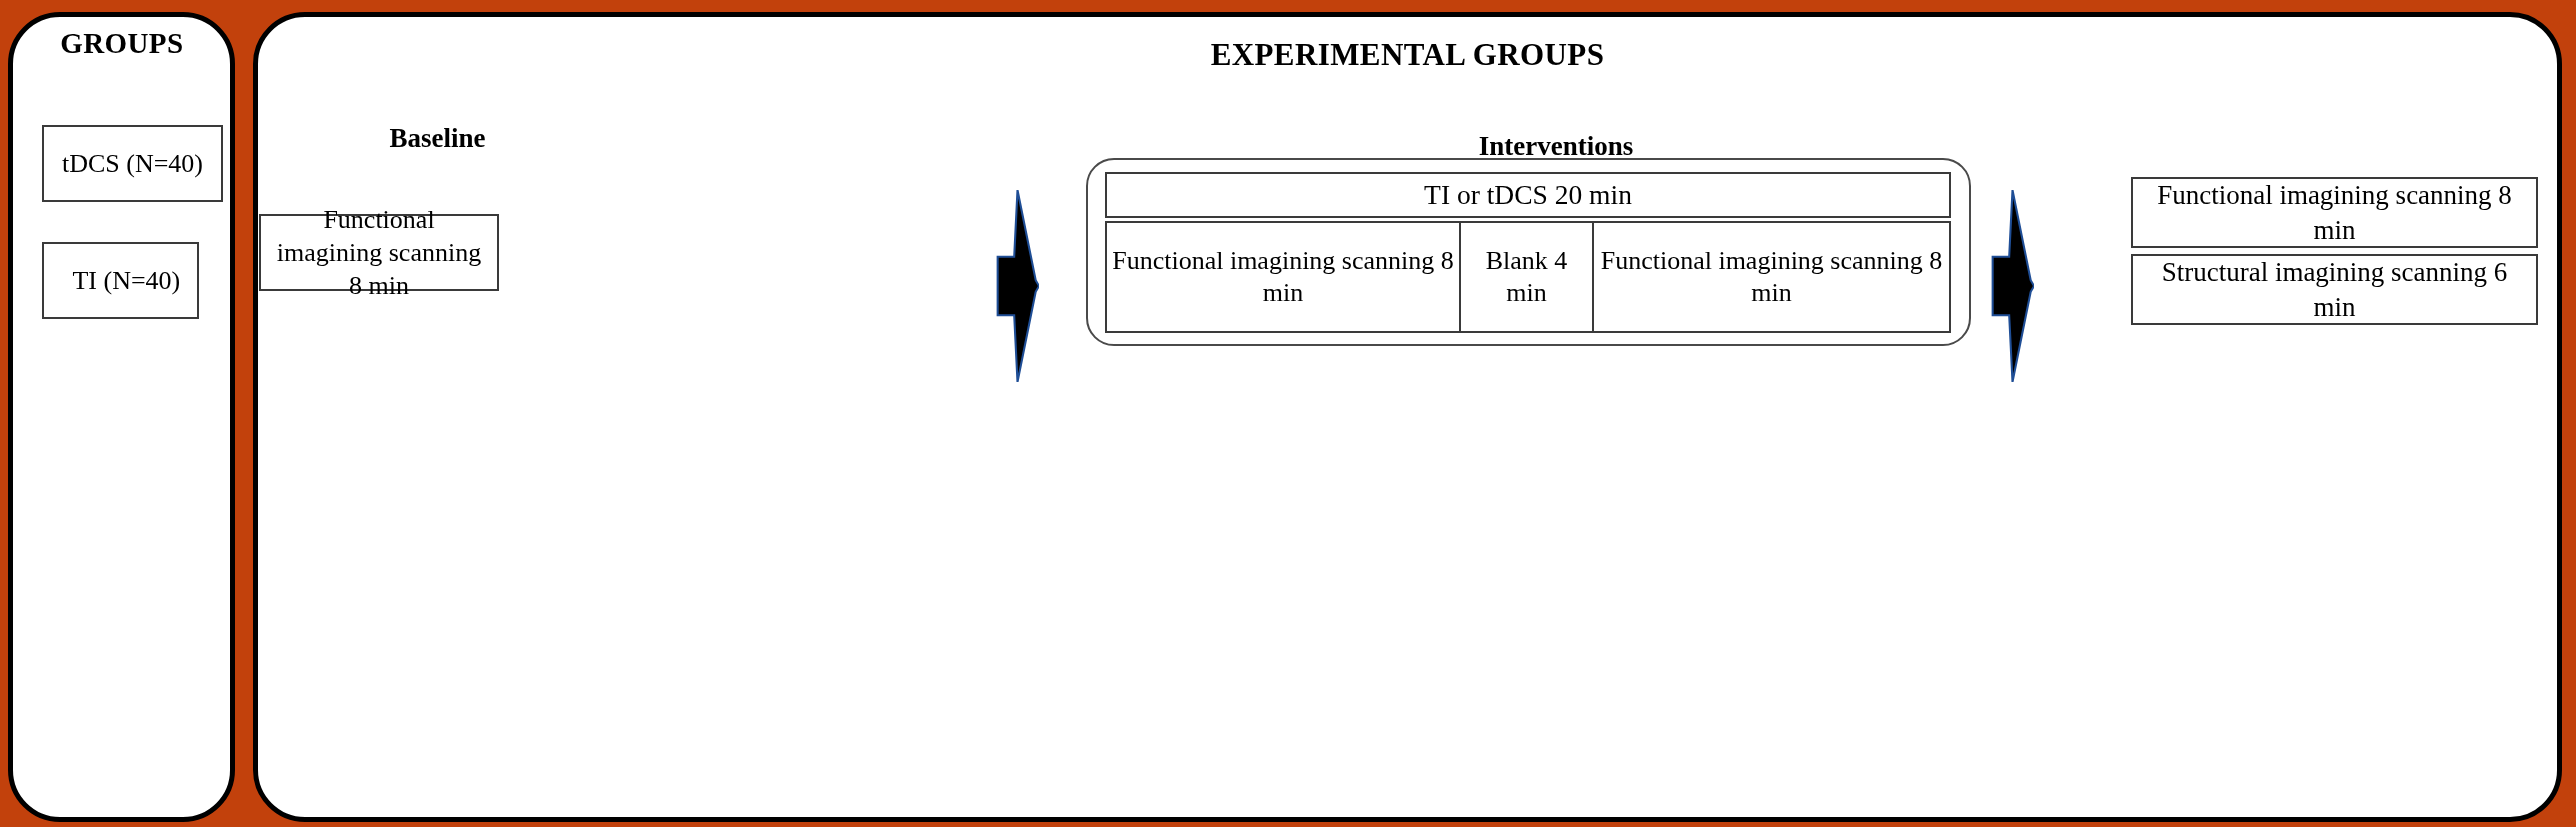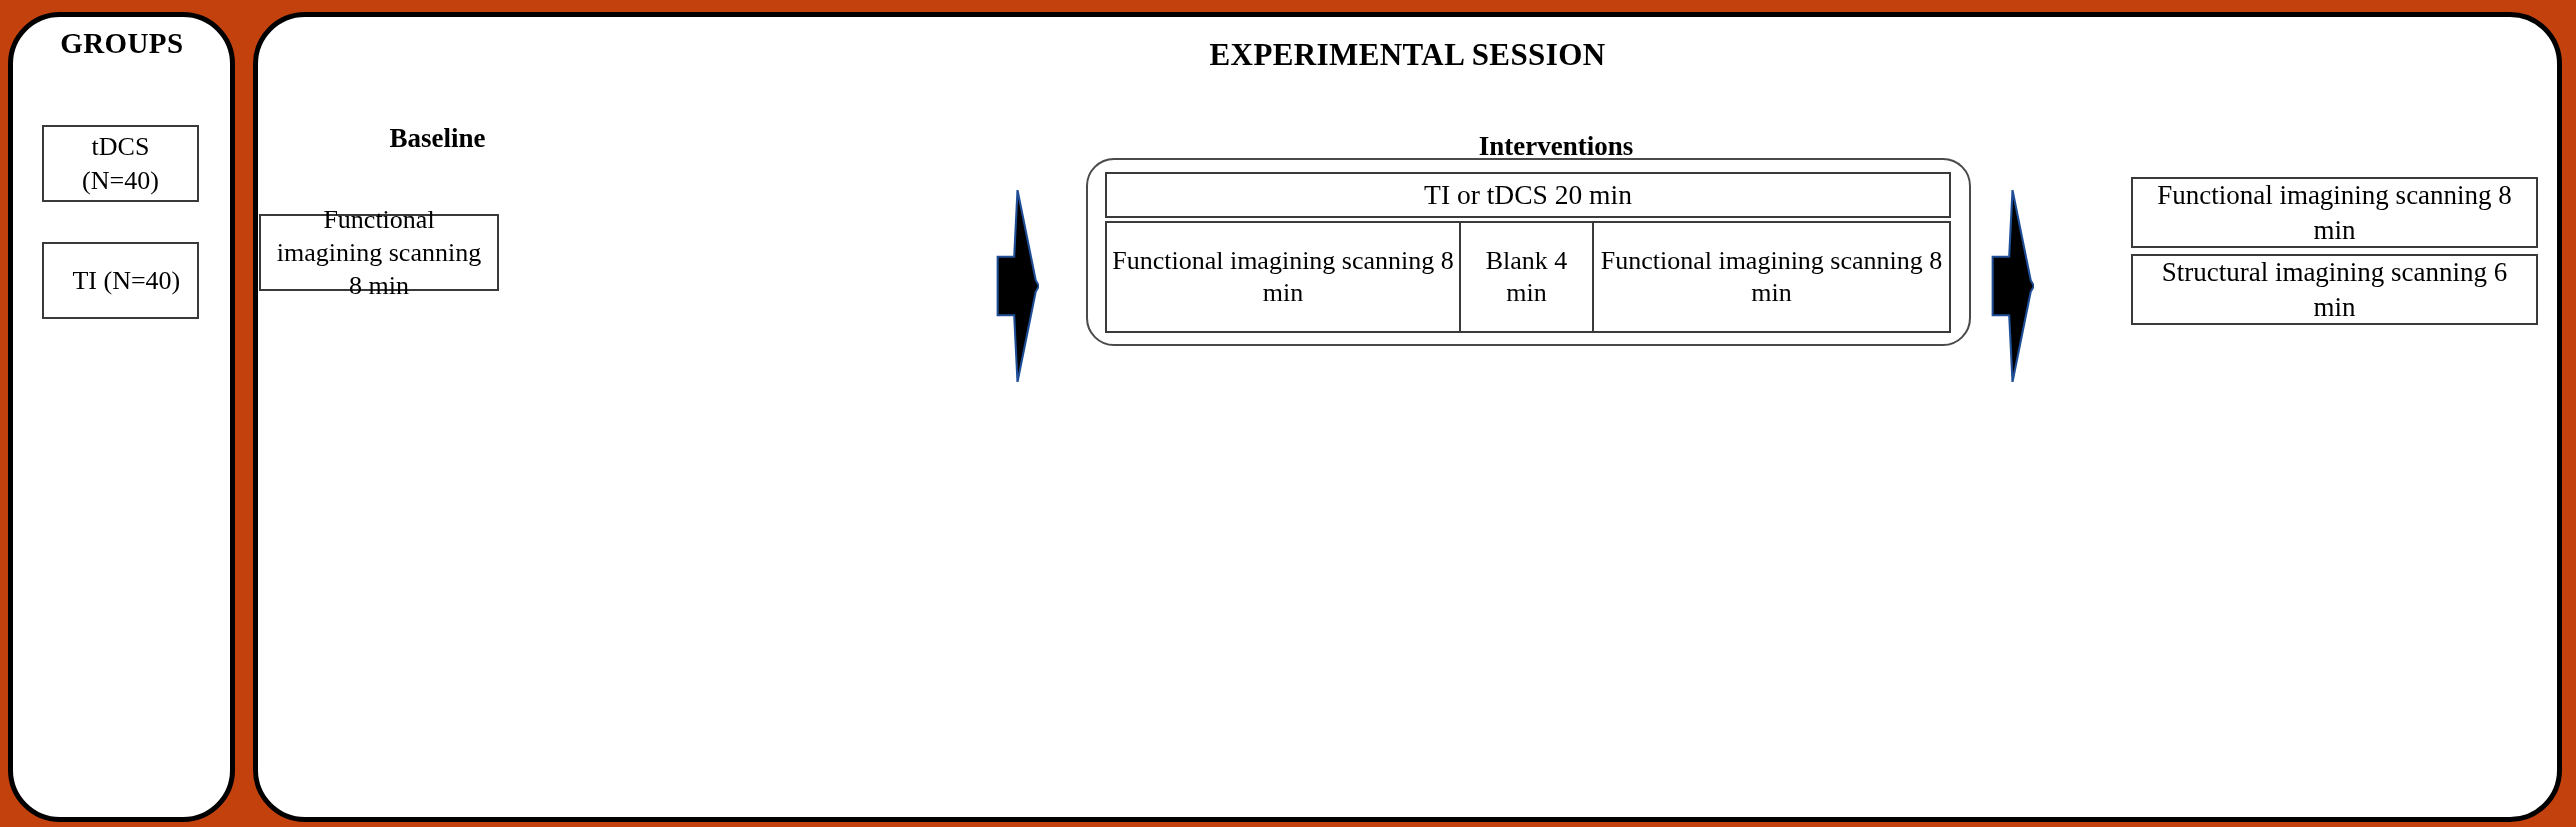--- a/index.html
+++ b/index.html
@@ -83,21 +83,21 @@
     display: flex;
     align-items: center;
     justify-content: center;
     text-align: center;
     line-height: 1.28;
     font-size: 27.5px;
     padding: 3.3px 8.3px;
   }
 
   
-  #group-box-0 { left: 42px;  top: 125px; width: 157px; height: 77px; font-size: 26px; }
+  #group-box-0 { left: 42px;  top: 125px; width: 181px; height: 77px; font-size: 26px; }
   #group-box-1 { left: 42px;  top: 242px; width: 157px; height: 77px; font-size: 26px; padding-left: 20px; }
 
   
   #baseline-box { left: 259px; top: 214px; width: 240px; height: 77px; font-size: 26px;}
 
   
   #interventions-container {
     position: absolute;
     left: 1086px;
     top: 158px;
@@ -159,21 +159,21 @@
 
 <div id="canvas">
 
   <div class="panel" id="groups-panel"></div>
   <div class="panel-title" id="groups-title">GROUPS</div>
 
   <div class="box" id="group-box-0">tDCS (N=40)</div>
   <div class="box" id="group-box-1">TI (N=40)</div>
 
   <div class="panel" id="session-panel"></div>
-  <div class="panel-title" id="session-title">EXPERIMENTAL SESSION</div>
+  <div class="panel-title" id="session-title">EXPERIMENTAL GROUPS</div>
 
   <div class="stage-heading" id="baseline-heading">Baseline</div>
   <div class="box" id="baseline-box">Functional imagining scanning 8 min</div>
 
   <svg class="block-arrow" id="arrow-baseline-to-interventions" viewBox="0 0 52 230" preserveAspectRatio="none">
     <polygon points="26,0 48,108 52,115 48,122 26,230 22,150 2,150 2,80 22,80" fill="#000000" stroke="#1f4e96" stroke-width="2.5" stroke-linejoin="miter"></polygon>
   </svg>
 
   <div class="stage-heading" id="interventions-heading">Interventions</div>
 

